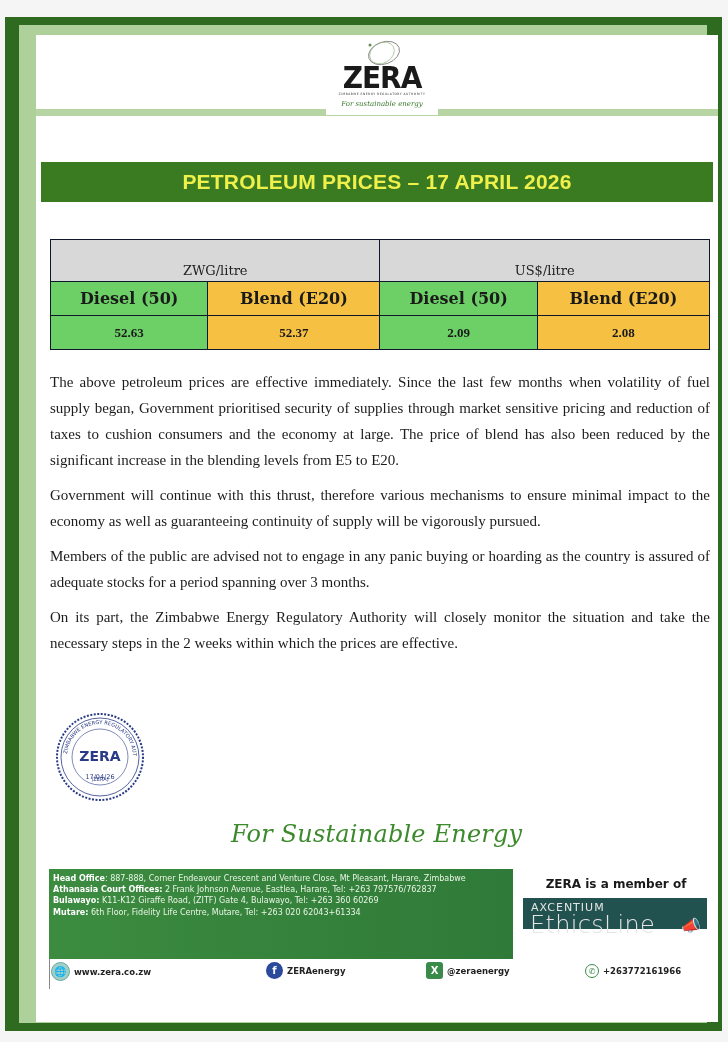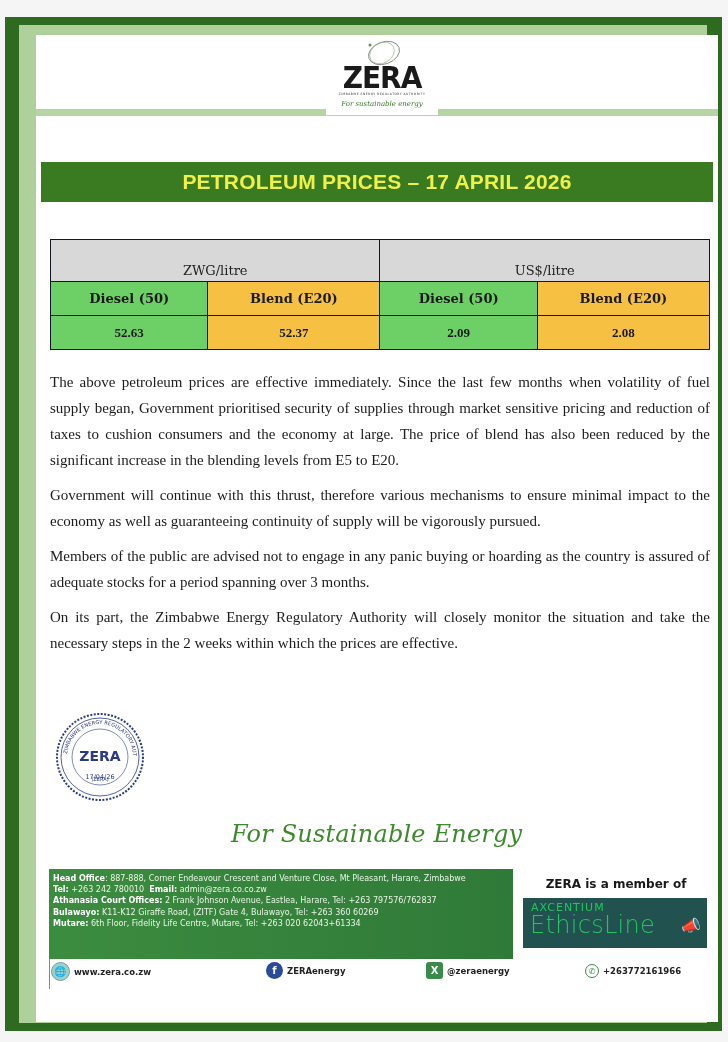--- a/index.html
+++ b/index.html
@@ -11,36 +11,36 @@
   .logo { position:absolute; left:290px; top:2px; width:112px; height:78px; background:#fff; text-align:center; }
   .logo svg { position:absolute; left:30px; top:2px; }
   .logo-text { position:absolute; left:0; right:0; top:24px; font-family:"DejaVu Sans", sans-serif; font-weight:bold; font-size:28px; letter-spacing:-1px; color:#1a1a1a; transform:scaleY(1.1); }
   .logo-sub { position:absolute; left:0; right:0; top:55px; font-family:"DejaVu Sans", sans-serif; font-size:3px; color:#333; letter-spacing:0.5px; }
   .logo-tag { position:absolute; left:0; right:0; top:63px; font-family:"DejaVu Serif", serif; font-style:italic; font-size:7px; color:#3a7a2c; }
   .title-bar { position:absolute; left:5px; top:127px; width:672px; height:40px; background:#3a7b22; display:flex; align-items:center; justify-content:center; }
   .title-bar span { color:#f0f04a; font-family:"Liberation Sans", sans-serif; font-weight:bold; font-size:21px; letter-spacing:0.2px; }
   table.prices { position:absolute; left:14px; top:204px; width:660px; border-collapse:collapse; font-family:"DejaVu Serif", serif; }
   table.prices td { border:1px solid #0f172a; text-align:center; padding:0; }
   .th-cur { background:#d8d8d8; height:38px; vertical-align:bottom; font-size:13px; color:#222; padding-bottom:3px !important; }
-  .th-fuel { height:33px; font-weight:bold; font-size:13px; color:#1a1a1a; }
+  .th-fuel { height:33px; font-weight:bold; font-size:16px; color:#1a1a1a; }
   .val { height:33px; font-weight:bold; font-size:13px; color:#1a1a1a; font-family:Liberation Serif, serif; }
   .green { background:#6dd066; }
   .amber { background:#f6c142; }
   .body-text { position:absolute; left:14px; top:334px; width:660px; font-family:"Liberation Serif", serif; font-size:15px; line-height:26px; color:#1c1c1c; text-align:justify; }
   .body-text p { margin:0 0 9px 0; }
   .seal { position:absolute; left:19px; top:677px; width:90px; height:90px; }
   .seal-label { position:absolute; left:0; right:0; top:36px; text-align:center; font-family:"DejaVu Sans", sans-serif; font-weight:bold; font-size:14px; color:#2a3b86; }
   .seal-date { position:absolute; left:0; right:0; top:61px; text-align:center; font-family:"DejaVu Sans", sans-serif; font-size:6.5px; color:#2a3b86; }
   .seal-sub { position:absolute; left:0; right:0; top:64px; text-align:center; font-family:"DejaVu Sans", sans-serif; font-size:5px; color:#2a3b86; }
   .tagline { position:absolute; left:195px; top:785px; font-family:"DejaVu Serif", serif; font-style:italic; font-size:24px; color:#3c8a2c; letter-spacing:0.2px; }
   .contacts { position:absolute; left:13px; top:834px; width:464px; height:90px; background:linear-gradient(90deg,#3c8c40,#2f7a38); padding:4px 0 0 4px; box-sizing:border-box; font-family:"DejaVu Sans", sans-serif; font-size:8px; line-height:11.2px; color:#eaf5e6; }
   .contacts b { color:#ffffff; }
   .contacts-left-rule { position:absolute; left:13px; top:924px; width:1px; height:30px; background:#888; }
   .member { position:absolute; left:485px; top:842px; width:190px; text-align:center; font-family:"DejaVu Sans", sans-serif; font-weight:bold; font-size:12px; color:#1a1a1a; }
-  .ethics { position:absolute; left:487px; top:863px; width:184px; height:50px; background:#22524f; color:#22c55e; font-family:"DejaVu Sans", sans-serif; }
+  .ethics { position:absolute; left:487px; top:863px; width:184px; height:31px; background:#22524f; color:#e5e5e5; font-family:"DejaVu Sans", sans-serif; }
   .ethics .brand { position:absolute; left:8px; top:3px; font-size:11px; letter-spacing:1px; }
   .ethics .name { position:absolute; left:7px; top:13px; font-size:24px; font-weight:300; letter-spacing:0.3px; }
   .ethics .mega { position:absolute; right:6px; top:18px; font-size:16px; }
   .social { position:absolute; display:flex; align-items:center; gap:4px; font-family:"DejaVu Sans", sans-serif; font-weight:bold; font-size:8.5px; color:#222; }
   .ico { display:inline-flex; align-items:center; justify-content:center; width:17px; height:17px; border-radius:50%; font-size:10px; color:#fff; font-weight:bold; }
 </style>
 </head>
 <body>
 
 <div class="frame">
@@ -102,21 +102,20 @@
         </svg>
         <div class="seal-label">ZERA</div>
         <div class="seal-date">17/04/26</div>
         <div class="seal-sub">(ZERA)</div>
       </div>
 
       <div class="tagline">For Sustainable Energy</div>
 
       <div class="contacts">
         <div><b>Head Office</b><span>: 887-888, Corner Endeavour Crescent and Venture Close, Mt Pleasant, Harare, Zimbabwe</span></div>
-        <div><b>Tel:</b><span> +263 242 780010</span>&nbsp;&nbsp;<b>Email:</b><span> admin@zera.co.co.zw</span></div>
         <div><b>Athanasia Court Offices:</b><span> 2 Frank Johnson Avenue, Eastlea, Harare, Tel: +263 797576/762837</span></div>
         <div><b>Bulawayo:</b><span> K11-K12 Giraffe Road, (ZITF) Gate 4, Bulawayo, Tel: +263 360 60269</span></div>
         <div><b>Mutare:</b><span> 6th Floor, Fidelity Life Centre, Mutare, Tel: +263 020 62043+61334</span></div>
       </div>
       <div class="contacts-left-rule"></div>
 
       <div class="member">ZERA is a member of</div>
       <div class="ethics">
         <span class="brand">AXCENTIUM</span>
         <span class="name">EthicsLine</span>

